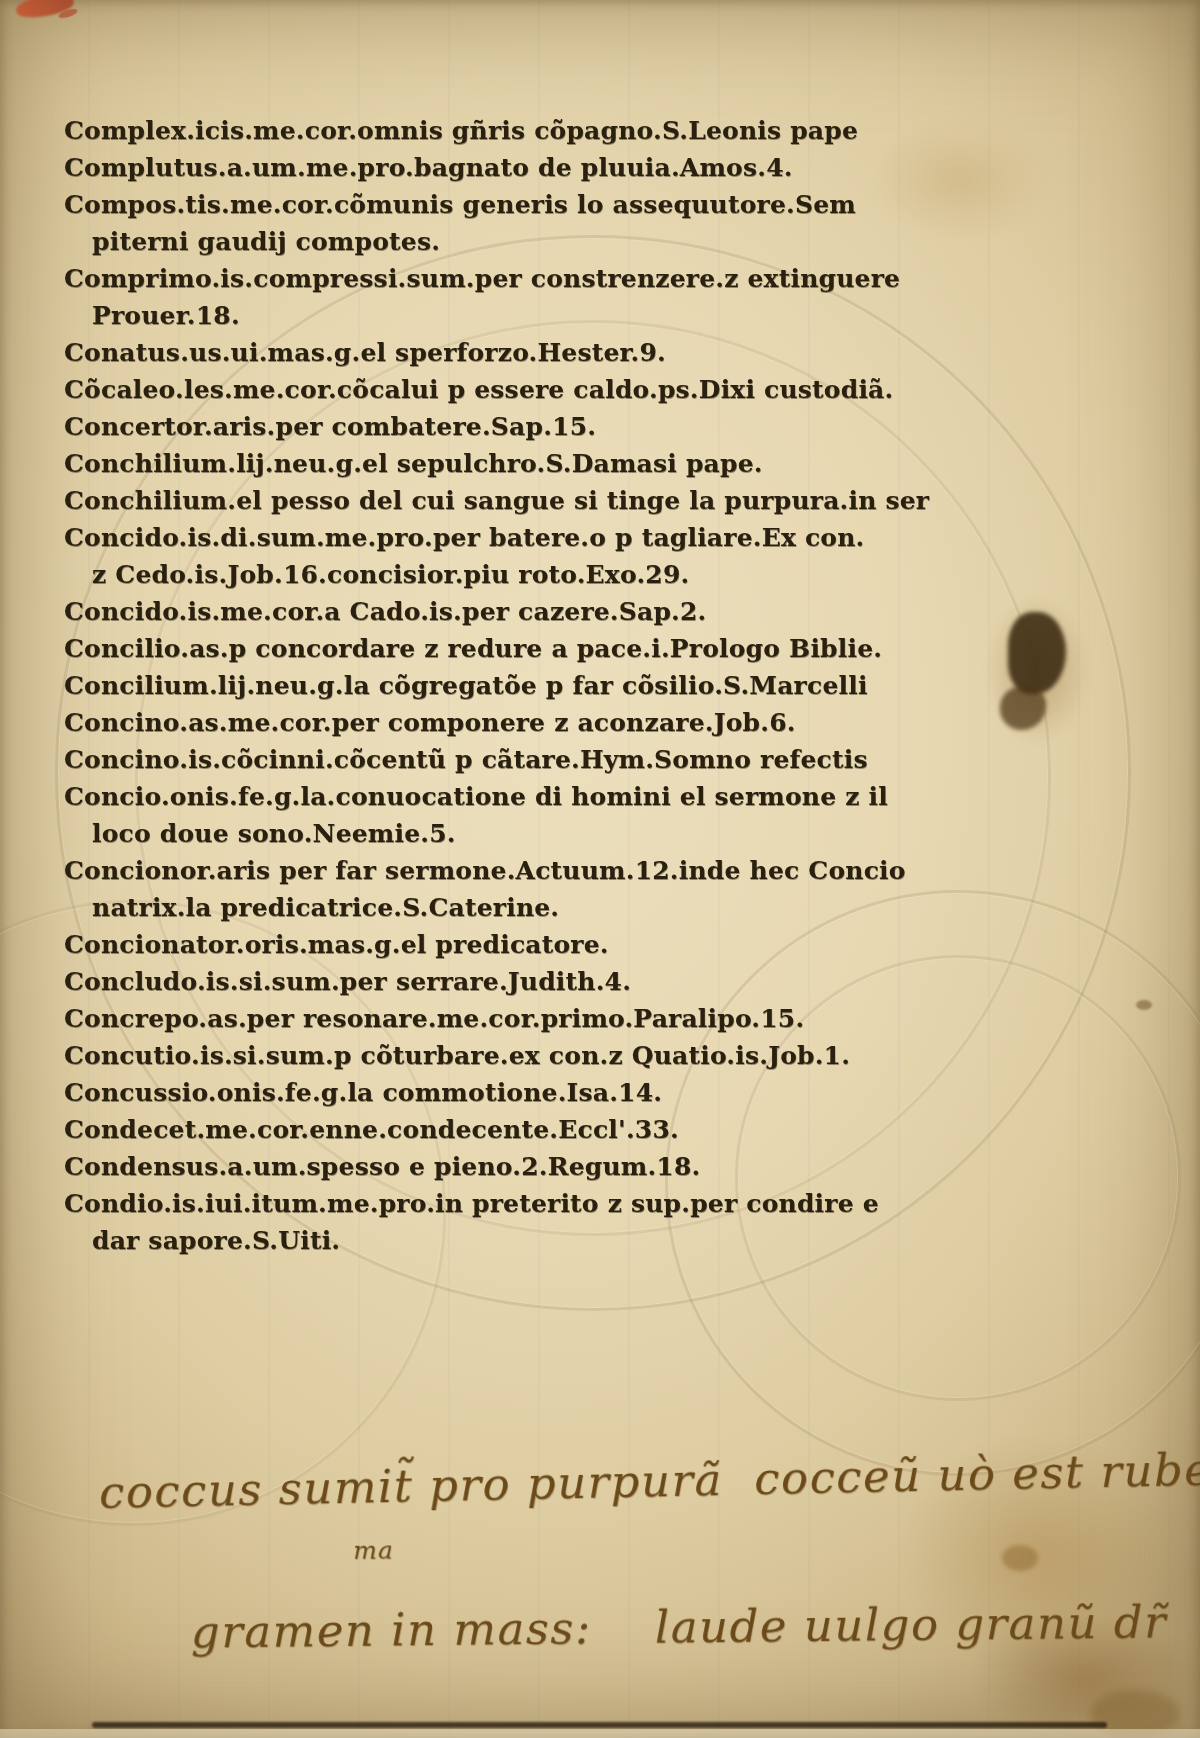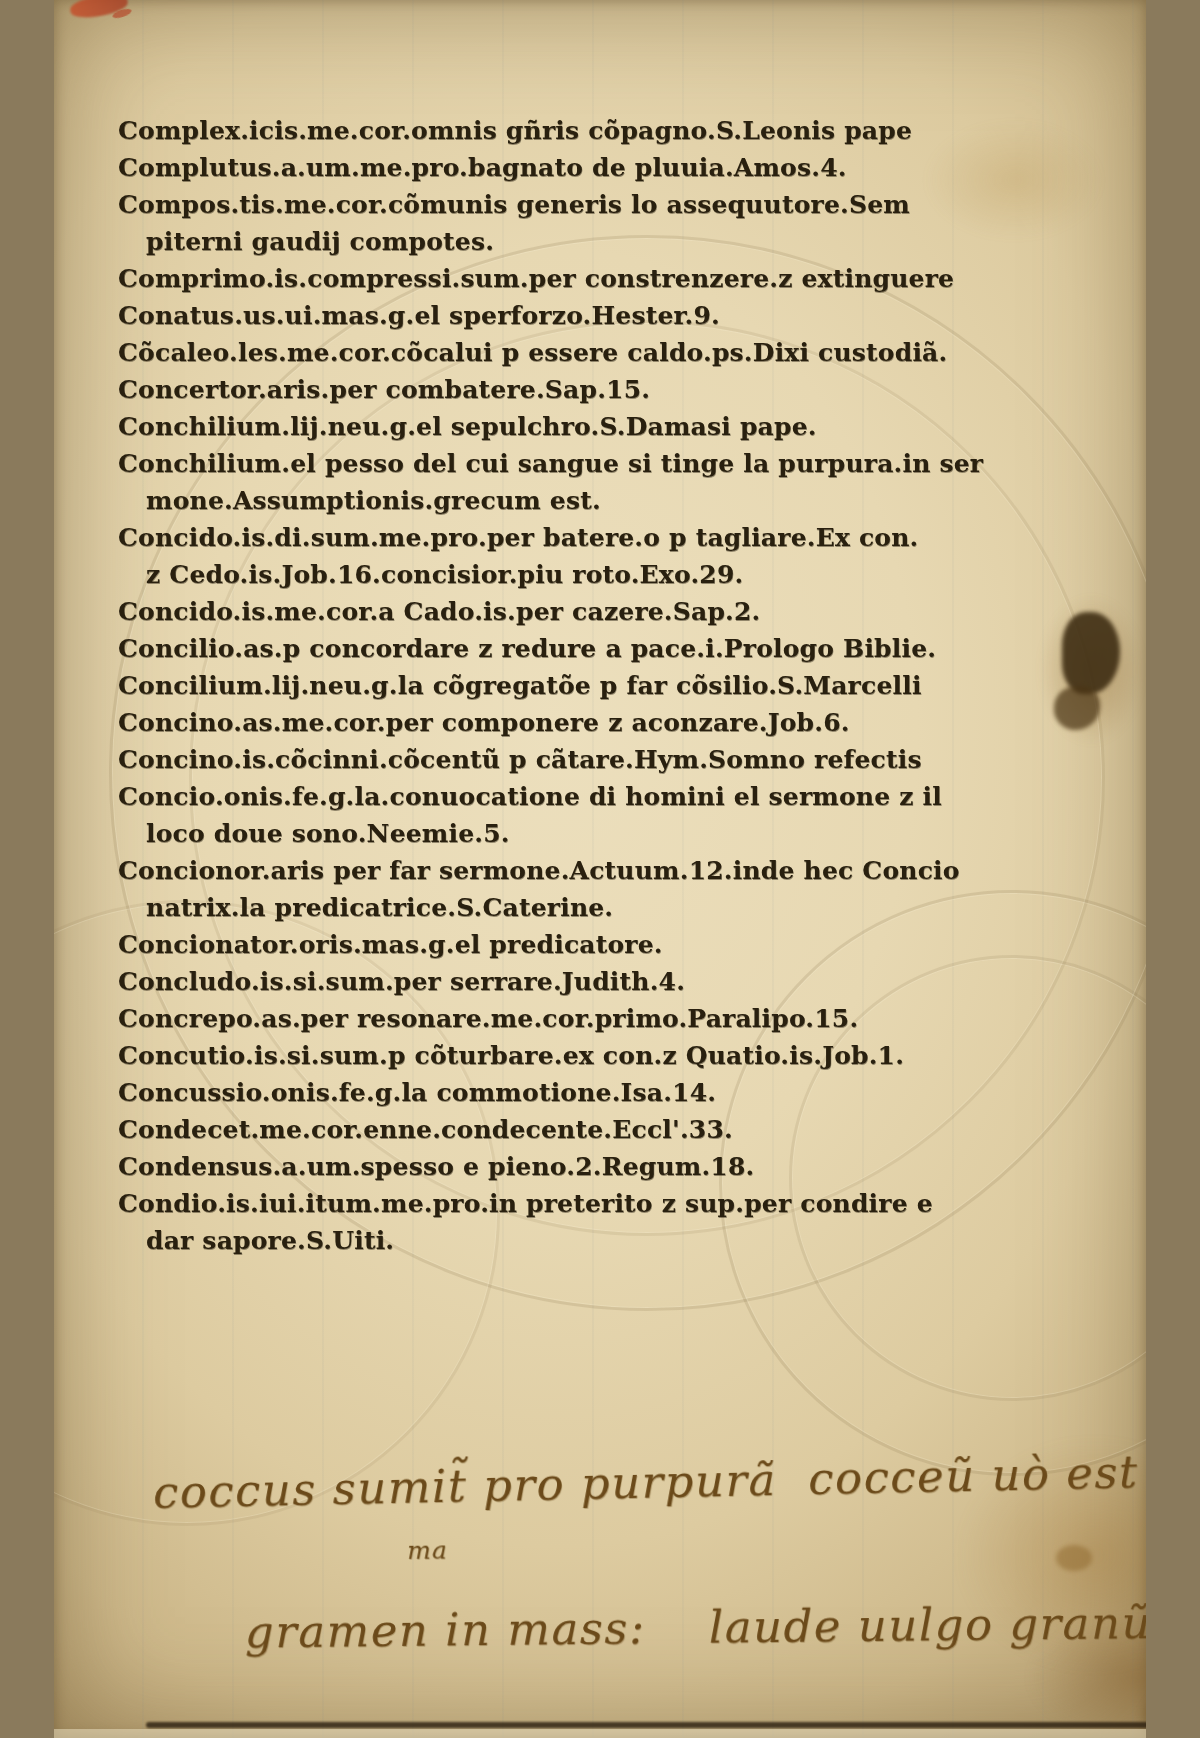--- a/index.html
+++ b/index.html
@@ -1,18 +1,18 @@
 <!DOCTYPE html>
 <html><head>
 <meta charset="utf-8">
 <style>
   html,body{margin:0;padding:0;background:#8a7a5c;}
   .scan{
     position:relative;
-    width:1092px;height:1738px;
+    width:1200px;height:1738px;
     margin:0 auto;
     overflow:hidden;
     background:
       radial-gradient(ellipse 900px 1200px at 46% 42%, #ecdfbd 0%, #e7d8b2 40%, #ddcba0 68%, #cdb88a 88%, #bba476 100%);
     box-shadow: inset 0 0 110px rgba(115,92,52,.55), inset 0 0 14px rgba(85,66,36,.5);
     font-family:"DejaVu Serif", serif;
   }
   
   .chainlines{
     position:absolute;inset:0;
@@ -95,26 +95,26 @@
   <div class="stain4"></div>
   <div class="bottomline"></div>
   <div class="bottomedge"></div>
 
   <div class="textblock">
       <div class="pline">Complex.icis.me.cor.omnis gñris cõpagno.S.Leonis pape</div>
       <div class="pline">Complutus.a.um.me.pro.bagnato de pluuia.Amos.4.</div>
       <div class="pline">Compos.tis.me.cor.cõmunis generis lo assequutore.Sem</div>
       <div class="pline indent">piterni gaudij compotes.</div>
       <div class="pline">Comprimo.is.compressi.sum.per constrenzere.z extinguere</div>
+      <div class="pline indent">Prouer.18.</div>
       <div class="pline">Conatus.us.ui.mas.g.el sperforzo.Hester.9.</div>
       <div class="pline">Cõcaleo.les.me.cor.cõcalui p essere caldo.ps.Dixi custodiã.</div>
       <div class="pline">Concertor.aris.per combatere.Sap.15.</div>
       <div class="pline">Conchilium.lij.neu.g.el sepulchro.S.Damasi pape.</div>
       <div class="pline">Conchilium.el pesso del cui sangue si tinge la purpura.in ser</div>
-      <div class="pline indent">mone.Assumptionis.grecum est.</div>
       <div class="pline">Concido.is.di.sum.me.pro.per batere.o p tagliare.Ex con.</div>
       <div class="pline indent">z Cedo.is.Job.16.concisior.piu roto.Exo.29.</div>
       <div class="pline">Concido.is.me.cor.a Cado.is.per cazere.Sap.2.</div>
       <div class="pline">Concilio.as.p concordare z redure a pace.i.Prologo Biblie.</div>
       <div class="pline">Concilium.lij.neu.g.la cõgregatõe p far cõsilio.S.Marcelli</div>
       <div class="pline">Concino.as.me.cor.per componere z aconzare.Job.6.</div>
       <div class="pline">Concino.is.cõcinni.cõcentũ p cãtare.Hym.Somno refectis</div>
       <div class="pline">Concio.onis.fe.g.la.conuocatione di homini el sermone z il</div>
       <div class="pline indent">loco doue sono.Neemie.5.</div>
       <div class="pline">Concionor.aris per far sermone.Actuum.12.inde hec Concio</div>

